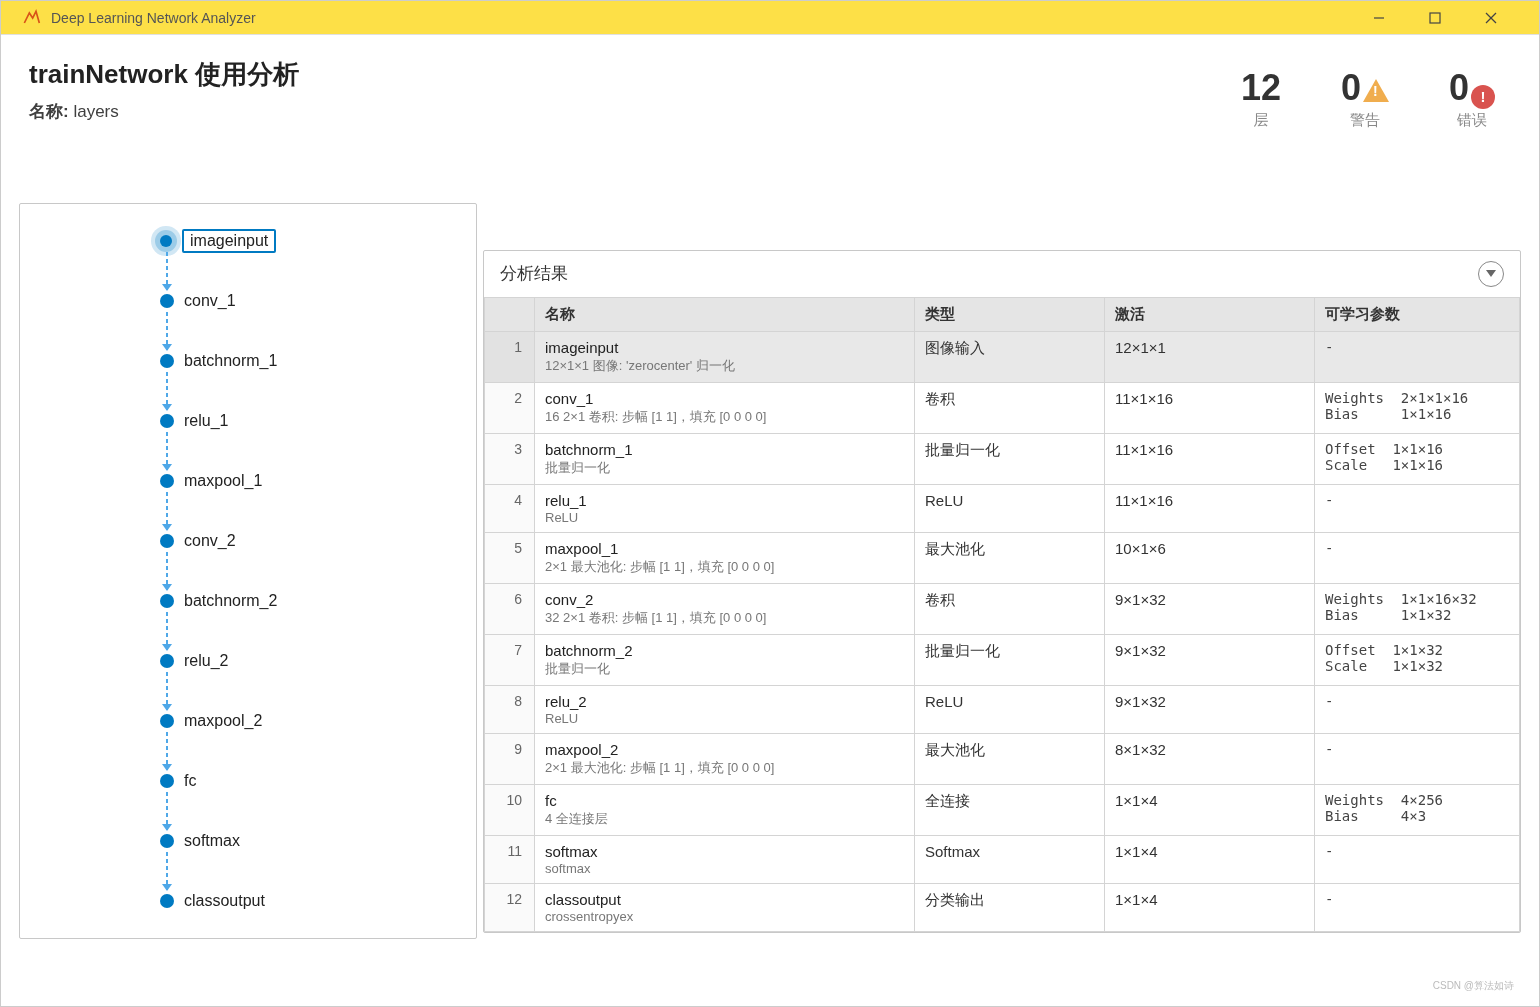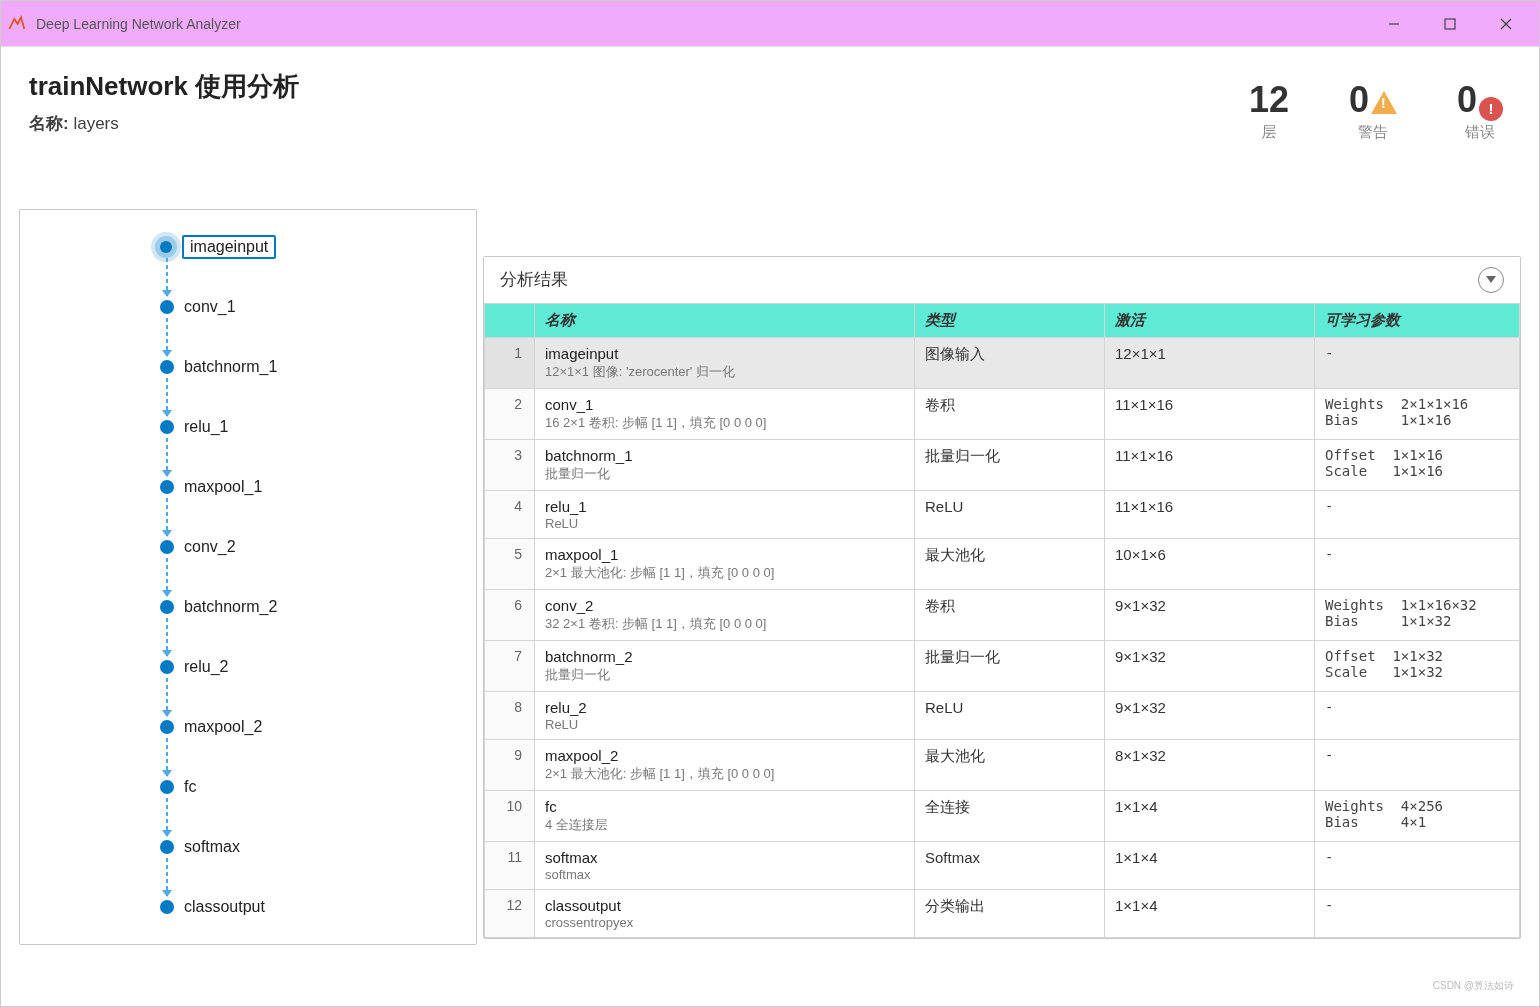--- a/index.html
+++ b/index.html
@@ -12,25 +12,25 @@
 }
 .window {
   background: #fff;
   width: 1540px;
   height: 1007px;
   display: flex;
   flex-direction: column;
   border: 1px solid #ccc;
 }
 .titlebar {
-  height: 46px;
-  background: #f0abfc;
+  height: 34px;
+  background: #fde047;
   display: flex;
   align-items: center;
-  padding: 0 5px;
+  padding: 0 20px;
   border-bottom: 1px solid #e0e0e0;
 }
 .titlebar .logo {
   width: 20px; height: 20px;
   margin-right: 10px;
   display: flex; align-items: center; justify-content: center;
 }
 .titlebar .title {
   flex: 1;
   color: #555;
@@ -38,21 +38,21 @@
 }
 .titlebar .winbtns { display: flex; }
 .winbtn {
   width: 56px; height: 30px;
   display: flex; align-items: center; justify-content: center;
   color: #555;
 }
 .winbtn svg { stroke: #444; stroke-width: 1.2; fill: none; }
 
 .header {
-  padding: 22px 16px 12px 28px;
+  padding: 22px 24px 12px 28px;
   display: flex;
   align-items: flex-start;
 }
 .header-left { flex: 1; }
 .header h1 {
   font-size: 26px;
   font-weight: 600;
   margin-bottom: 8px;
   color: #222;
 }
@@ -184,24 +184,23 @@
   table-layout: fixed;
 }
 th, td {
   border: 1px solid #d4d4d4;
   padding: 7px 10px;
   text-align: left;
   vertical-align: top;
   font-size: 15px;
 }
 th {
-  background: #5eead4;
+  background: #e5e5e5;
   font-weight: 600;
   color: #333;
-  font-style: italic;
 }
 td.idx {
   text-align: right;
   color: #666;
   width: 50px;
   background: #fafafa;
   font-size: 14px;
   padding-right: 12px;
 }
 th.idx { width: 50px; }
@@ -458,21 +457,21 @@
             </tr>
             <tr>
               <td class="idx">10</td>
               <td>
                 <div class="row-name">fc</div>
                 <div class="row-sub">4 全连接层</div>
               </td>
               <td>全连接</td>
               <td>1×1×4</td>
               <td class="params">Weights  4×256
-Bias     4×1</td>
+Bias     4×3</td>
             </tr>
             <tr>
               <td class="idx">11</td>
               <td>
                 <div class="row-name">softmax</div>
                 <div class="row-sub">softmax</div>
               </td>
               <td>Softmax</td>
               <td>1×1×4</td>
               <td class="params">-</td>

